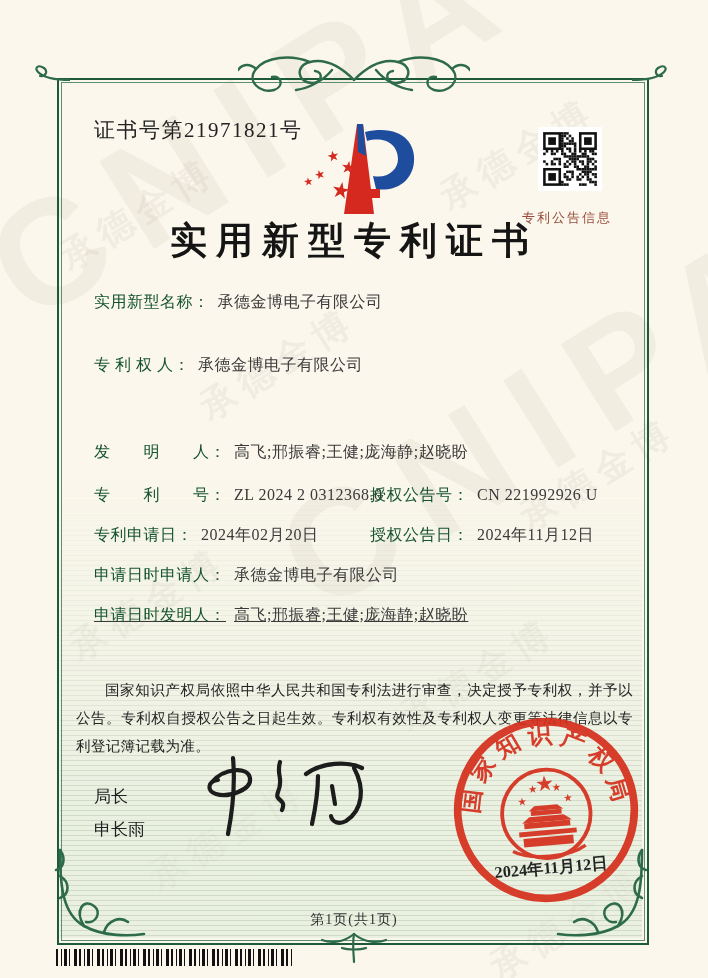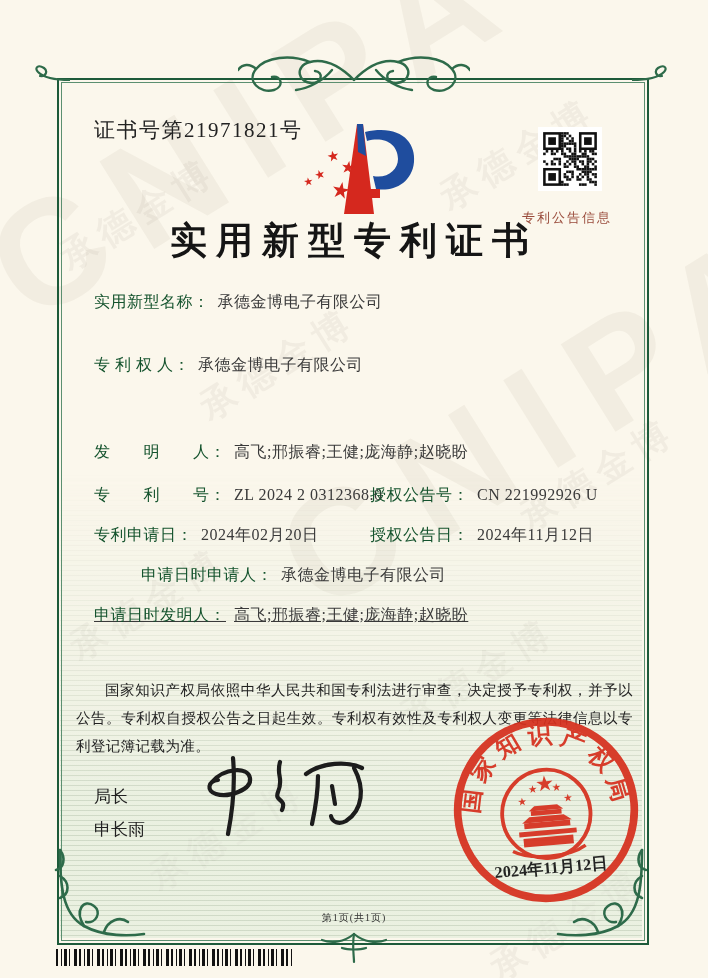--- a/index.html
+++ b/index.html
@@ -39,36 +39,36 @@
   .qr-caption{position:absolute;left:522px;top:209px;font-size:13px;color:#9a4c3c;letter-spacing:2px;}
   .title{position:absolute;left:0;top:216px;width:100%;text-align:center;
     font-size:37px;font-weight:bold;letter-spacing:9px;color:#151515;}
 
   
   .row{position:absolute;left:94px;right:62px;font-size:16px;color:#3a3a3a;letter-spacing:.5px;white-space:nowrap;}
   .row .lab{color:#14532d;}
   .row .val{margin-left:8px;color:#3a3a3a;}
   .row .col2{position:absolute;left:276px;top:0;}
   .r1{top:292px;} .r2{top:355px;} .r3{top:399px;} .r4{top:442px;}
-  .r5{top:485px;} .r6{top:525px;} .r7{top:565px;margin-left:47px;} .r8{top:605px;text-decoration:underline;}
+  .r5{top:485px;} .r6{top:525px;} .r7{top:565px;} .r8{top:605px;text-decoration:underline;}
 
   
   .legal{position:absolute;left:76px;top:676px;width:557px;text-align:justify;
     text-indent:2em;font-size:14.5px;line-height:28px;color:#222;letter-spacing:.4px;}
 
   
   .officer{position:absolute;left:94px;top:780px;font-size:17px;line-height:33px;color:#222;}
   .signature{position:absolute;left:192px;top:748px;}
 
   
   .seal{position:absolute;left:448px;top:714px;transform:rotate(-5deg);opacity:.93;}
 
   
   .page-no{position:absolute;left:0;top:911px;width:100%;text-align:center;
-    font-size:10px;letter-spacing:1px;color:#333;}
+    font-size:14px;letter-spacing:1px;color:#333;}
   .barcode{position:absolute;left:56px;top:949px;width:238px;height:17px;
     background:repeating-linear-gradient(90deg,
       #121212 0 2px,transparent 2px 5px,
       #121212 5px 6px,transparent 6px 8px,
       #121212 8px 11px,transparent 11px 13px,
       #121212 13px 14px,transparent 14px 18px,
       #121212 18px 21px,transparent 21px 23px);}
 </style>
 </head>
 <body>

